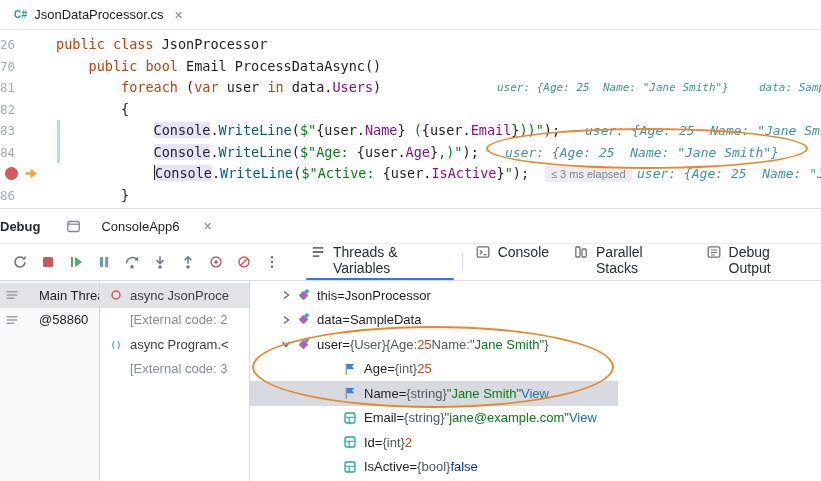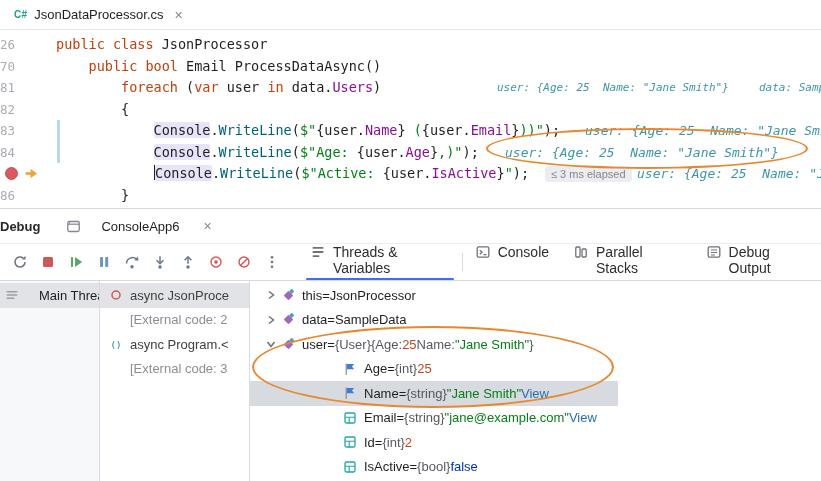--- a/index.html
+++ b/index.html
@@ -54,21 +54,21 @@
   .col-vars{flex:1;background:#fff;padding-top:2px;overflow:hidden;position:relative}
 
   .panel-row{height:24.5px;display:flex;align-items:center;white-space:nowrap;font-size:13px;gap:19px;padding-left:4px;overflow:hidden;cursor:pointer}
   .col-frames .panel-row{padding-left:8px;gap:6px}
   .panel-row.selected{background:#E1E3E7}
   .panel-row .row-icon{flex:0 0 16px;width:16px;height:16px;display:flex;align-items:center;justify-content:center}
   .panel-row.muted{color:#8A8E94}
   .panel-row.bold{font-weight:400;color:#404040}
 
   .var-row{height:24.5px;display:flex;align-items:center;white-space:nowrap;font-size:13px;overflow:hidden;cursor:pointer}
-  .var-row.lvl0{padding-left:12px}
+  .var-row.lvl0{padding-left:27px}
   .var-row.lvl1{padding-left:92px}
   .var-row.selected{background:linear-gradient(90deg,#D7DBE0 0,#D7DBE0 368px,rgba(0,0,0,0) 368px)}
   .var-row .chev{flex:0 0 18px;width:18px;height:16px;display:flex;align-items:center;justify-content:center}
   .var-row .row-icon{flex:0 0 16px;width:16px;height:16px;display:flex;align-items:center;justify-content:center;margin-right:6px}
   .sg-n{color:#1f1f1f}
   .sg-t{color:#55585E}
   .sg-num{color:#C7451E}
   .sg-str{color:#067D17}
   .sg-kw{color:#0033B3}
   .sg-link{color:#2470B3;cursor:pointer}
@@ -236,20 +236,30 @@
           <div class="panel-row selected">
             <span class="row-icon">
               <svg width="14" height="14" viewBox="0 0 14 14">
                 <rect x="1.5" y="3" width="11" height="1.6" rx="0.8" fill="#9AA0A6"></rect>
                 <rect x="1.5" y="6.2" width="11" height="1.6" rx="0.8" fill="#9AA0A6"></rect>
                 <rect x="1.5" y="9.4" width="8" height="1.6" rx="0.8" fill="#9AA0A6"></rect>
               </svg>
             </span>
             <span>Main Threa</span>
           </div>
+          <div class="panel-row">
+            <span class="row-icon">
+              <svg width="14" height="14" viewBox="0 0 14 14">
+                <rect x="1.5" y="3" width="11" height="1.6" rx="0.8" fill="#9AA0A6"></rect>
+                <rect x="1.5" y="6.2" width="11" height="1.6" rx="0.8" fill="#9AA0A6"></rect>
+                <rect x="1.5" y="9.4" width="8" height="1.6" rx="0.8" fill="#9AA0A6"></rect>
+              </svg>
+            </span>
+            <span>@58860</span>
+          </div>
         </div>
       <div class="col-frames">
           <div class="panel-row selected bold">
             <span class="row-icon">
               <svg width="14" height="14" viewBox="0 0 14 14">
                 <circle cx="7" cy="7" r="4" fill="none" stroke="#CE5757" stroke-width="1.5"></circle>
               </svg>
             </span>
             <span>async JsonProce</span>
           </div>

